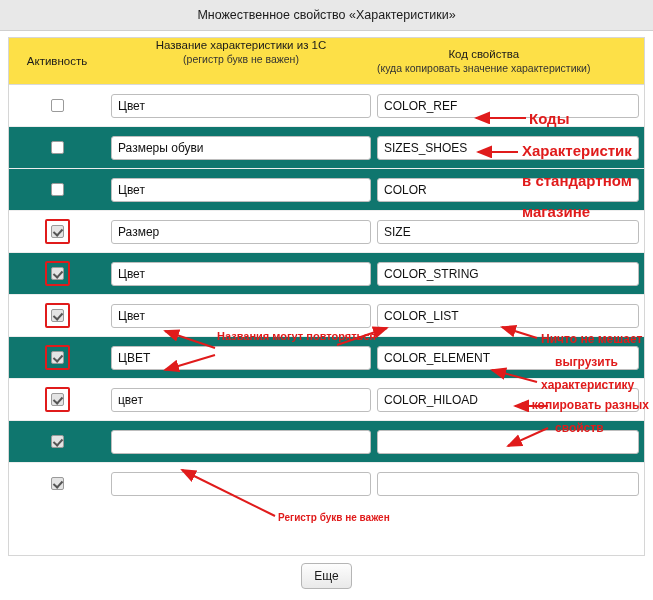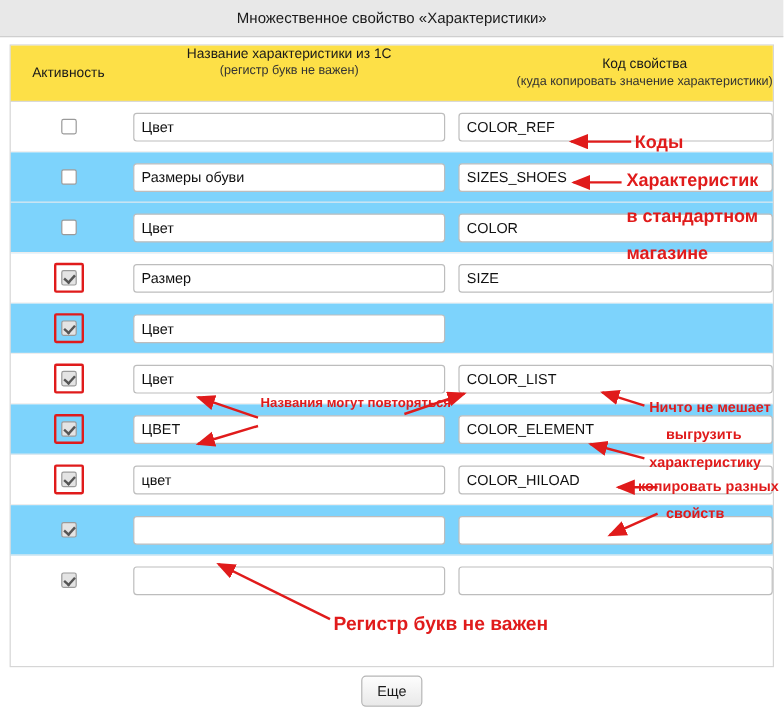--- a/index.html
+++ b/index.html
@@ -60,41 +60,41 @@
     flex: 0 0 272px;
     display: flex;
     align-items: flex-start;
     justify-content: center;
     box-sizing: border-box;
   }
   .col-code {
     flex: 1 1 auto;
     display: flex;
     align-items: center;
-    justify-content: flex-end;
+    justify-content: flex-start;
     box-sizing: border-box;
   }
   .head-text {
     text-align: center;
     font-size: 11.5px;
     line-height: 14px;
     color: #1a1a1a;
   }
   .head-text .sub {
     font-size: 10.5px;
     color: #333;
   }
   .row {
     display: flex;
     height: 41px;
     border-bottom: 1px solid #ededed;
     align-items: center;
   }
   .row:last-child { border-bottom: none; }
-  .row.alt { background: #7dd3fc; }
+  .row.alt { background: #0f766e; }
   .cb {
     width: 13px;
     height: 13px;
     border: 1px solid #9a9a9a;
     background: #ffffff;
     border-radius: 2px;
     position: relative;
     box-sizing: border-box;
   }
   .cb.checked {
@@ -175,21 +175,21 @@
   .anno.a1 { left: 497px; top: 110px; font-size: 15px; }
   .anno.a2 { left: 490px; top: 142px; font-size: 15px; }
   .anno.a3 { left: 490px; top: 172px; font-size: 15px; }
   .anno.a4 { left: 490px; top: 203px; font-size: 15px; }
   .anno.a5 { left: 185px; top: 330px; font-size: 11px; }
   .anno.a6 { left: 509px; top: 332px; font-size: 12px; }
   .anno.a7 { left: 523px; top: 355px; font-size: 12px; }
   .anno.a8 { left: 509px; top: 378px; font-size: 12px; }
   .anno.a9 { left: 489px; top: 398px; font-size: 12px; }
   .anno.a10 { left: 523px; top: 421px; font-size: 12px; }
-  .anno.a11 { left: 246px; top: 512px; font-size: 16px; }
+  .anno.a11 { left: 246px; top: 512px; font-size: 10px; }
 </style>
 </head>
 <body>
 
 <div class="window">
 
   <div class="title-bar">
     <span>Множественное свойство «Характеристики»</span>
   </div>
 
@@ -267,20 +267,23 @@
           </div>
         </div>
         <div class="row alt">
           <div class="col-active">
             <span class="cb-wrap hl">
               <span class="cb checked"></span>
             </span>
           </div>
           <div class="col-name">
             <input type="text" class="txt name" value="Цвет" style="">
+          </div>
+          <div class="col-code">
+            <input type="text" class="txt code" value="COLOR_STRING" style="">
           </div>
         </div>
         <div class="row">
           <div class="col-active">
             <span class="cb-wrap hl">
               <span class="cb checked"></span>
             </span>
           </div>
           <div class="col-name">
             <input type="text" class="txt name" value="Цвет" style="">

